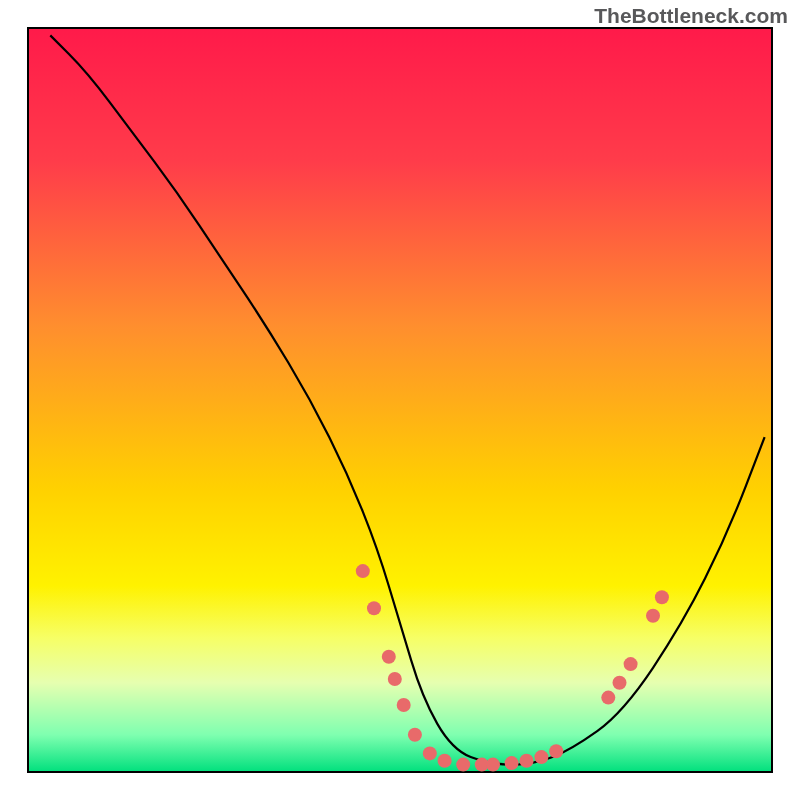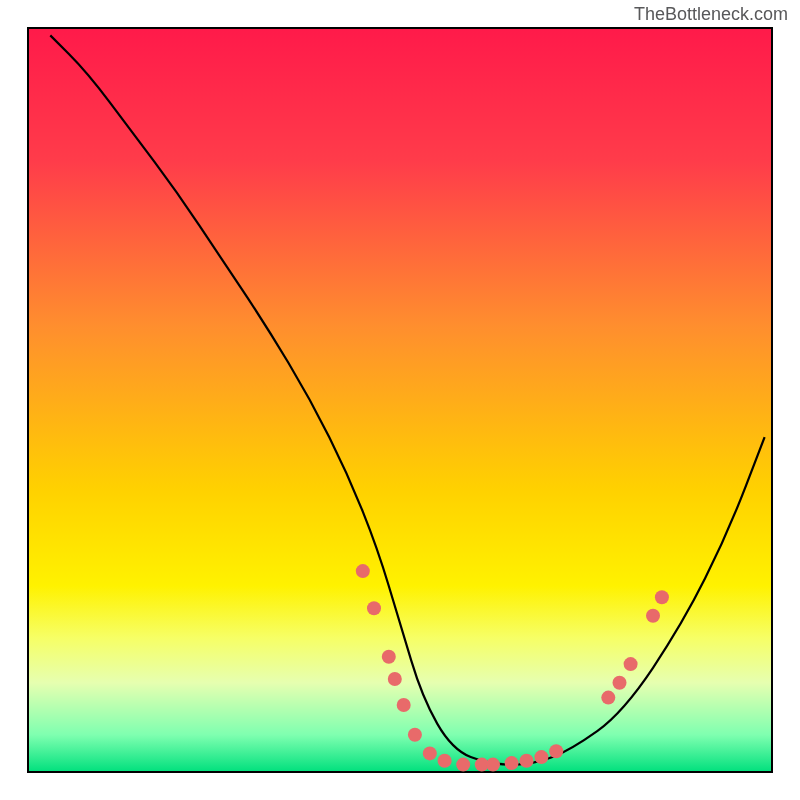--- a/index.html
+++ b/index.html
@@ -12,23 +12,23 @@
   }
   .container {
     position: relative;
     width: 800px;
     height: 800px;
   }
   .watermark {
     position: absolute;
     top: 4px;
     right: 12px;
-    font-size: 18px;
+    font-size: 21px;
     color: #58585a;
-    font-weight: 400;
+    font-weight: 700;
     z-index: 20;
     font-family: Arial, Helvetica, sans-serif;
   }
   svg {
     position: absolute;
     top: 0;
     left: 0;
   }
 </style>
 </head>

